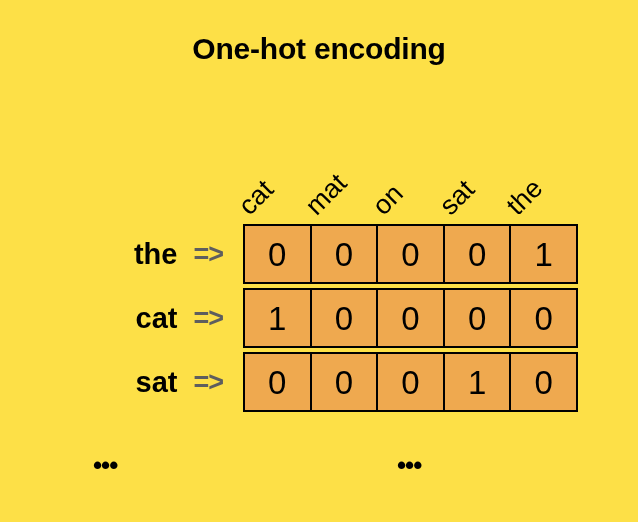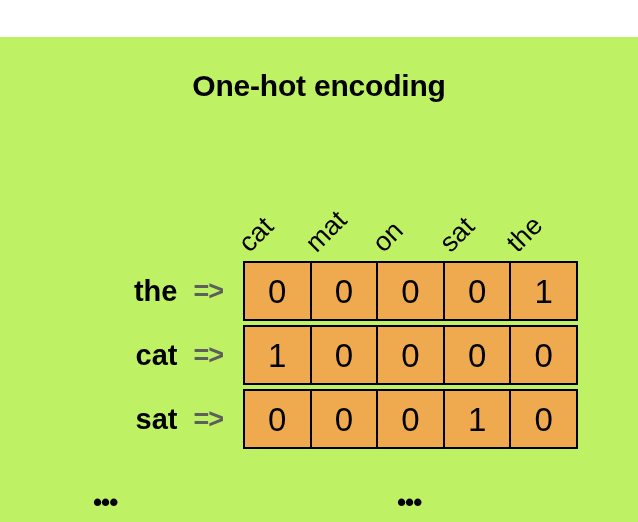--- a/index.html
+++ b/index.html
@@ -12,22 +12,21 @@
     height: 522px;
     position: relative;
     overflow: hidden;
     font-family: "Liberation Sans", sans-serif;
     -webkit-font-smoothing: antialiased;
   }
 
   #figure {
     position: absolute;
     inset: 0;
-    background: #bef264;
-    margin-top: 37px;
+    background: #fde047;
   }
 
   
   #title {
     position: absolute;
     left: 0;
     top: 32px;
     width: 638px;
     text-align: center;
     font-size: 30px;

